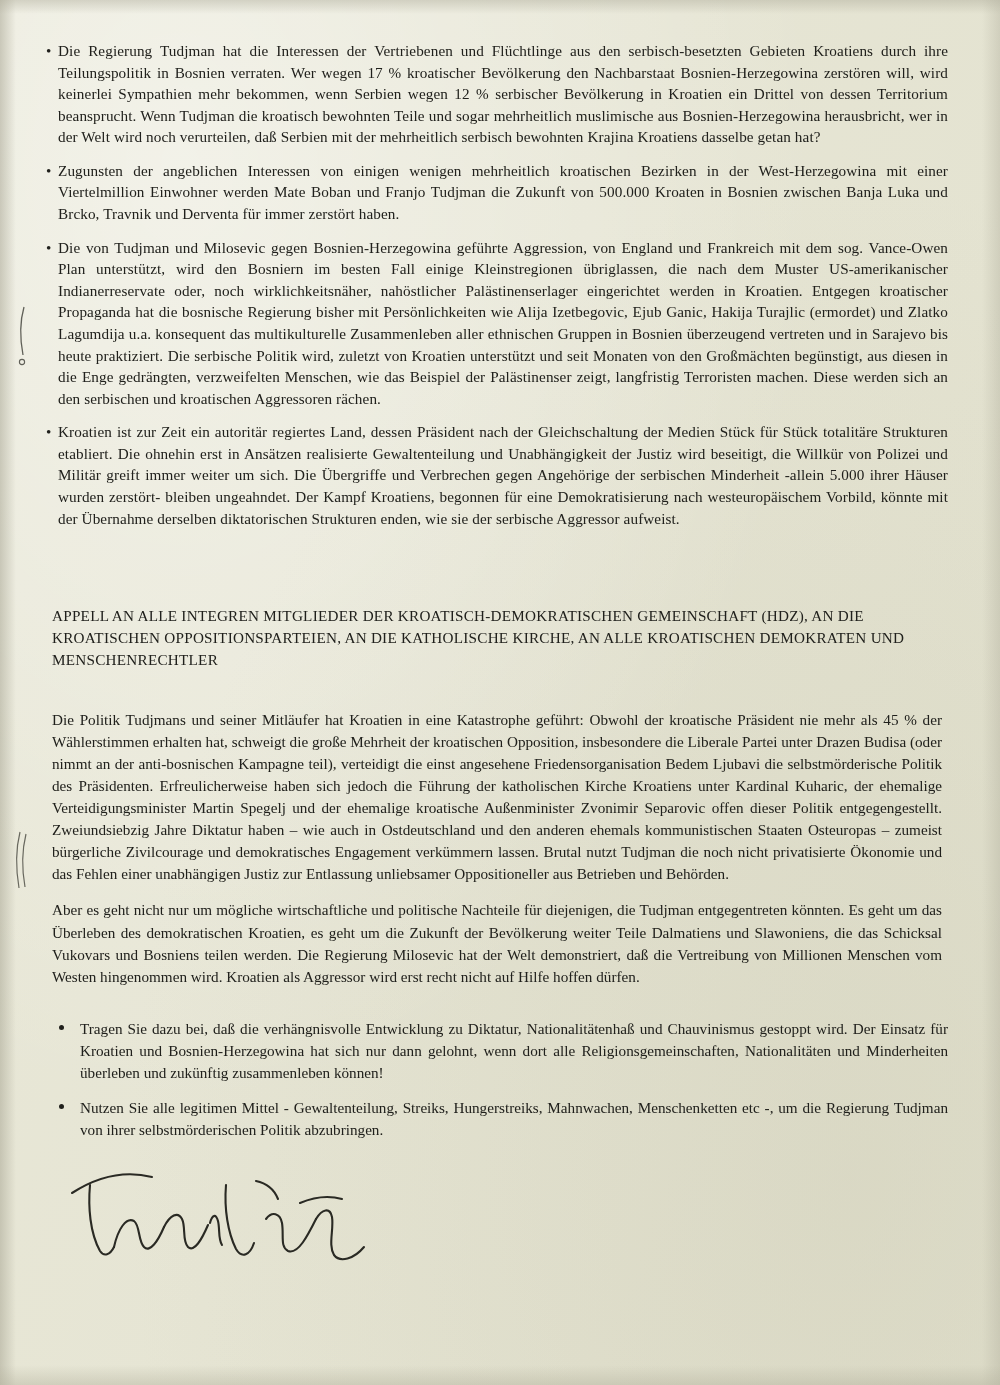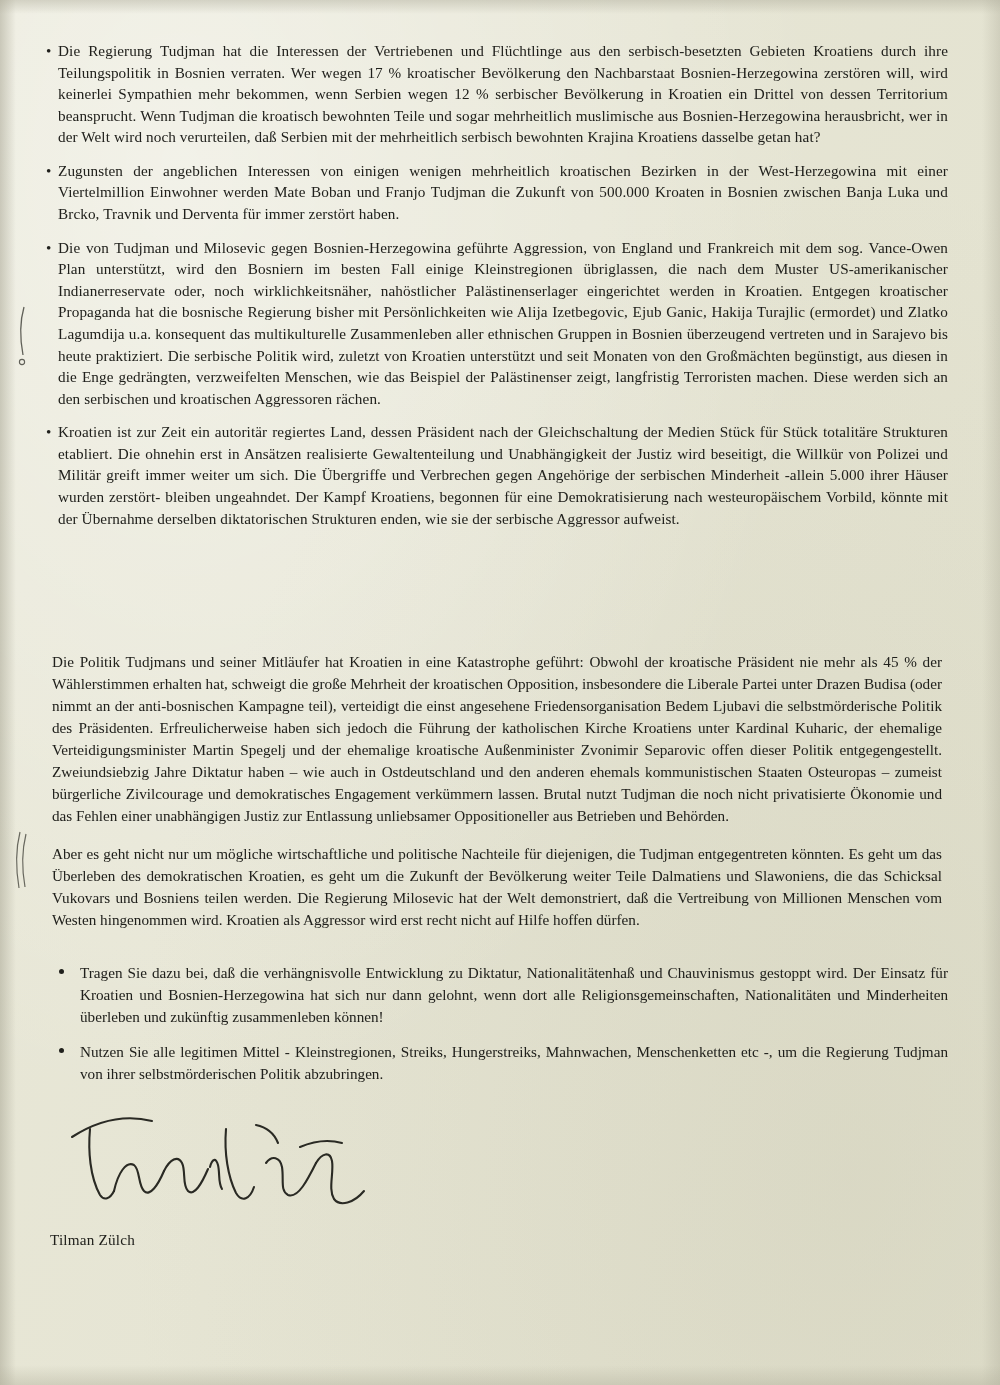--- a/index.html
+++ b/index.html
@@ -94,21 +94,21 @@
     margin: 0 0 0 6px;
     letter-spacing: 0.25px;
     max-width: 880px;
   }
 
   .body-block {
     font-size: 15.2px;
     line-height: 1.45;
     color: #20201c;
     text-align: justify;
-    margin: 16px 0 14px 6px;
+    margin: 8px 0 14px 6px;
     max-width: 890px;
   }
 
   ul.demands {
     list-style: none;
     margin: 0 0 0 6px;
     padding: 0;
   }
   ul.demands li {
     position: relative;
@@ -208,52 +208,52 @@
       <span>Die von Tudjman und Milosevic gegen Bosnien-Herzegowina geführte Aggression, von England und Frankreich mit dem sog. Vance-Owen Plan unterstützt, wird den Bosniern im besten Fall einige Kleinstregionen übriglassen, die nach dem Muster US-amerikanischer Indianerreservate oder, noch wirklichkeitsnäher, nahöstlicher Palästinenserlager eingerichtet werden in Kroatien. Entgegen kroatischer Propaganda hat die bosnische Regierung bisher mit Persönlichkeiten wie Alija Izetbegovic, Ejub Ganic, Hakija Turajlic (ermordet) und Zlatko Lagumdija u.a. konsequent das multikulturelle Zusammenleben aller ethnischen Gruppen in Bosnien überzeugend vertreten und in Sarajevo bis heute praktiziert. Die serbische Politik wird, zuletzt von Kroatien unterstützt und seit Monaten von den Großmächten begünstigt, aus diesen in die Enge gedrängten, verzweifelten Menschen, wie das Beispiel der Palästinenser zeigt, langfristig Terroristen machen.  Diese werden sich an den serbischen und kroatischen Aggressoren rächen.</span>
     </p>
 
     <p class="para bullet-para">
       <span class="dot">•</span>
       <span>Kroatien ist zur Zeit ein autoritär regiertes Land, dessen Präsident nach der Gleichschaltung der Medien Stück für Stück totalitäre Strukturen etabliert. Die ohnehin erst in Ansätzen realisierte Gewaltenteilung und Unabhängigkeit der Justiz wird beseitigt, die Willkür von Polizei und Militär greift immer weiter um sich. Die Übergriffe und Verbrechen gegen Angehörige der serbischen Minderheit -allein 5.000 ihrer Häuser wurden zerstört- bleiben ungeahndet. Der Kampf Kroatiens, begonnen für eine Demokratisierung nach westeuropäischem Vorbild, könnte mit der Übernahme derselben diktatorischen Strukturen enden, wie sie der serbische Aggressor aufweist.</span>
     </p>
 
     <div class="spacer-big"></div>
 
+    <p class="appeal">APPELL AN ALLE INTEGREN MITGLIEDER DER KROATISCH-DEMOKRATISCHEN GEMEINSCHAFT (HDZ), AN DIE KROATISCHEN OPPOSITIONSPARTEIEN, AN DIE KATHOLISCHE KIRCHE, AN ALLE KROATISCHEN DEMOKRATEN UND MENSCHENRECHTLER</p>
 
     <div class="spacer-mid"></div>
 
     <p class="body-block">Die Politik Tudjmans und seiner Mitläufer hat Kroatien in eine Katastrophe geführt: Obwohl der kroatische Präsident nie mehr als 45 % der Wählerstimmen erhalten hat, schweigt die große Mehrheit der kroatischen Opposition, insbesondere die Liberale Partei unter Drazen Budisa (oder nimmt an der anti-bosnischen Kampagne teil), verteidigt die einst angesehene Friedensorganisation Bedem Ljubavi die selbstmörderische Politik des Präsidenten. Erfreulicherweise haben sich jedoch die Führung der katholischen Kirche Kroatiens unter Kardinal Kuharic, der ehemalige Verteidigungsminister Martin Spegelj und der ehemalige kroatische Außenminister Zvonimir Separovic offen dieser Politik entgegengestellt. Zweiundsiebzig Jahre Diktatur haben – wie auch in Ostdeutschland und den anderen ehemals kommunistischen Staaten Osteuropas – zumeist bürgerliche Zivilcourage und demokratisches Engagement verkümmern lassen. Brutal nutzt Tudjman die noch nicht privatisierte Ökonomie und das Fehlen einer unabhängigen Justiz zur Entlassung unliebsamer Oppositioneller aus Betrieben und Behörden.</p>
     <p class="body-block">Aber es geht nicht nur um mögliche wirtschaftliche und politische Nachteile für diejenigen, die Tudjman entgegentreten könnten. Es geht um das Überleben des demokratischen Kroatien, es geht um die Zukunft der Bevölkerung weiter Teile Dalmatiens und Slawoniens, die das Schicksal Vukovars und Bosniens teilen werden. Die Regierung Milosevic hat der Welt demonstriert, daß die Vertreibung von Millionen Menschen vom Westen hingenommen wird. Kroatien als Aggressor wird erst recht nicht auf Hilfe hoffen dürfen.</p>
 
     <div class="spacer-small"></div>
 
     <ul class="demands">
       <li>
         <span class="sq"></span>
         <span>Tragen Sie dazu bei, daß die verhängnisvolle Entwicklung zu Diktatur, Nationalitätenhaß und Chauvinismus gestoppt wird. Der Einsatz für Kroatien und Bosnien-Herzegowina hat sich nur dann gelohnt, wenn dort alle Religionsgemeinschaften, Nationalitäten und Minderheiten überleben und zukünftig zusammenleben können!</span>
       </li>
       <li>
         <span class="sq"></span>
-        <span>Nutzen Sie alle legitimen Mittel - Kleinstregionen, Streiks, Hungerstreiks, Mahnwachen, Menschenketten etc -, um die Regierung Tudjman von ihrer selbstmörderischen Politik abzubringen.</span>
+        <span>Nutzen Sie alle legitimen Mittel - Gewaltenteilung, Streiks, Hungerstreiks, Mahnwachen, Menschenketten etc -, um die Regierung Tudjman von ihrer selbstmörderischen Politik abzubringen.</span>
       </li>
     </ul>
 
     <div class="sig-area">
       <svg class="signature" viewBox="0 0 320 110">
         <g stroke="#2a2a24" stroke-width="2.1" fill="none" stroke-linecap="round" stroke-linejoin="round">
           <path d="M12 30 C 40 12, 68 8, 92 14"></path>
           <path d="M30 22 C 28 44, 30 70, 40 88 C 44 94, 50 92, 54 84"></path>
           <path d="M54 84 C 58 66, 66 54, 74 58 C 80 62, 78 78, 84 84 C 90 90, 98 78, 104 64"></path>
           <path d="M104 64 C 110 52, 118 48, 122 56 C 126 64, 122 78, 128 84 C 134 90, 142 76, 148 62"></path>
           <path d="M150 60 C 152 52, 156 50, 158 58 C 160 66, 158 76, 162 82"></path>
           <path d="M166 22 C 164 46, 168 70, 176 86 C 182 96, 190 92, 194 80"></path>
           <path d="M196 18 C 206 20, 214 26, 218 36"></path>
           <path d="M206 56 C 212 48, 220 50, 222 60 C 224 72, 220 84, 228 88 C 238 92, 248 72, 256 56"></path>
           <path d="M256 56 C 262 46, 270 44, 272 54 C 274 66, 268 82, 274 92 C 280 100, 294 96, 304 84"></path>
           <path d="M240 40 C 254 34, 268 32, 282 36"></path>
         </g>
       </svg>
     </div>
 
-    <p class="sig-name">Tilman Zülch</p>
 
   </div>
 </div>
 
 </body></html>

